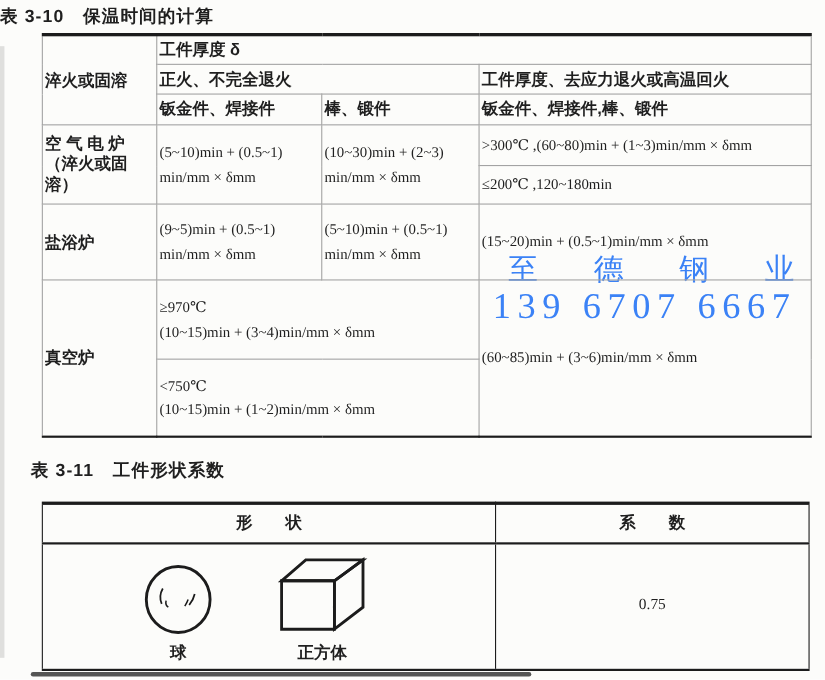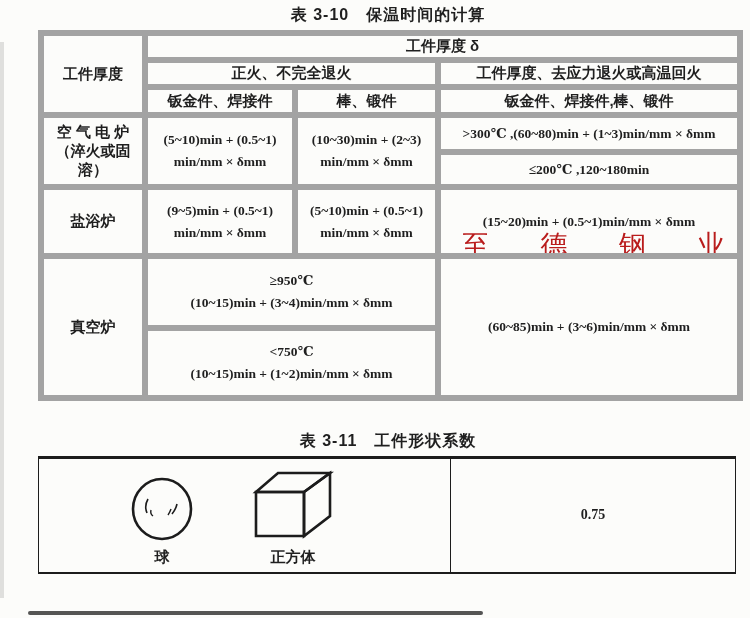--- a/index.html
+++ b/index.html
@@ -3,65 +3,66 @@
 <meta charset="utf-8">
 <style>
   html,body{margin:0;padding:0;background:#ffffff;}
   .page{
     position:relative;width:750px;height:618px;background:#fcfcfa;
     font-family:"Liberation Sans","DejaVu Sans",sans-serif;color:#1f1f1f;overflow:hidden;
   }
   .scan-edge{position:absolute;left:0;top:42px;width:4px;height:556px;background:#c7c7c5;opacity:.55;}
   .bottom-streak{position:absolute;left:28px;top:611px;width:455px;height:4px;background:#2a2a2a;opacity:.8;border-radius:2px;}
 
-  .title{position:absolute;left:0;width:706px;text-align:center;font-weight:bold;font-size:16px;letter-spacing:1px;margin-left:35px;}
+  .title{position:absolute;left:0;width:706px;font-weight:bold;font-size:16px;letter-spacing:1px;}
   .t1{top:5px;}
-  .t2{top:431px;}
+  .t2{top:418px;padding-left:28px;}
 
-  .wm{position:absolute;color:#b91c1c;z-index:0;white-space:nowrap;font-family:Liberation Sans, sans-serif;}
+  .wm{position:absolute;color:#3b82f6;z-index:0;white-space:nowrap;font-family:Liberation Serif, serif;}
   .wm1{left:462px;top:227px;font-size:27px;letter-spacing:22px;}
   .wm2{left:448px;top:261px;font-size:33px;letter-spacing:6px;}
 
   table{border-collapse:collapse;table-layout:fixed;position:absolute;background:transparent;z-index:1;}
   #t310{left:38px;top:30px;width:699px;border-top:3px solid #1c1c1c;border-bottom:2px solid #1c1c1c;}
-  #t310 td{border:6px solid #a3a3a3;text-align:center;vertical-align:middle;padding:0 2px;background:transparent;}
+  #t310 td{border:1px solid #a3a3a3;vertical-align:middle;padding:0 2px;background:transparent;}
   #t311{left:38px;top:456px;width:697px;border-top:3px solid #1c1c1c;border-bottom:2px solid #1c1c1c;}
   #t311 td{border:1px solid #1c1c1c;text-align:center;vertical-align:middle;padding:0;background:transparent;}
   #t311 tr:first-child td{border-bottom:2px solid #1c1c1c;}
 
   .cn{font-weight:bold;font-size:15px;}
-  .formula{font-family:"Liberation Serif","DejaVu Serif",serif;font-size:13.5px;font-weight:bold;line-height:1.6;}
+  .formula{font-family:"Liberation Serif","DejaVu Serif",serif;font-size:13.5px;font-weight:normal;line-height:1.6;}
   .value{font-size:14px;}
 
   .figures{display:flex;align-items:flex-end;gap:52px;padding-left:86px;padding-top:4px;}
   .fig{display:flex;flex-direction:column;align-items:center;gap:6px;}
   .figlabel{font-size:15px;}
   svg{display:block;}
 </style>
 </head>
 <body>
 
 <div class="page">
 
   <div class="scan-edge"></div>
 
   <div class="wm wm1">至 德 钢 业</div>
+  <div class="wm wm2">139 6707 6667</div>
 
   <div class="title t1">表 3-10　保温时间的计算</div>
 
   <table id="t310">
     <colgroup>
       <col style="width:104px">
         <col style="width:150px">
         <col style="width:143px">
         <col style="width:302px">
     </colgroup>
     <tbody>
         <tr style="height:27px">
-      <td class="cn" rowspan="3">工件厚度</td>
+      <td class="cn" rowspan="3">淬火或固溶</td>
       <td class="cn" colspan="3">工件厚度 δ</td>
     </tr>
     <tr style="height:27px">
       <td class="cn" colspan="2">正火、不完全退火</td>
       <td class="cn">工件厚度、去应力退火或高温回火</td>
     </tr>
     <tr style="height:28px">
       <td class="cn">钣金件、焊接件</td>
       <td class="cn">棒、锻件</td>
       <td class="cn">钣金件、焊接件,棒、锻件</td>
@@ -92,21 +93,21 @@
       </td>
       <td class="formula">
         <div>(5~10)min + (0.5~1)</div>
         <div>min/mm × δmm</div>
       </td>
       <td class="formula">(15~20)min + (0.5~1)min/mm × δmm</td>
     </tr>
     <tr style="height:72px">
       <td class="cn" rowspan="2">真空炉</td>
       <td class="formula" colspan="2">
-        <div>≥950℃</div>
+        <div>≥970℃</div>
         <div>(10~15)min + (3~4)min/mm × δmm</div>
       </td>
       <td class="formula" rowspan="2">(60~85)min + (3~6)min/mm × δmm</td>
     </tr>
     <tr style="height:70px">
       <td class="formula" colspan="2">
         <div>&lt;750℃</div>
         <div>(10~15)min + (1~2)min/mm × δmm</div>
       </td>
     </tr>
@@ -114,20 +115,24 @@
     </table>
 
   <div class="title t2">表 3-11　工件形状系数</div>
 
   <table id="t311">
     <colgroup>
       <col style="width:412px">
         <col style="width:285px">
     </colgroup>
     <tbody>
+        <tr style="height:36px">
+      <td class="cn">形　　状</td>
+      <td class="cn">系　　数</td>
+    </tr>
     <tr style="height:115px">
       <td>
         <div class="figures">
           <div class="fig">
             <svg width="74" height="66" viewBox="0 0 74 66">
               <ellipse cx="37" cy="33" rx="29" ry="30" fill="none" stroke="#1c1c1c" stroke-width="2.6"></ellipse>
               <path d="M23 23 q-4 7 -1 14" fill="none" stroke="#1c1c1c" stroke-width="1.6"></path>
               <path d="M26 34 q-1 4 2 6" fill="none" stroke="#1c1c1c" stroke-width="1.4"></path>
               <path d="M47 38 q4 -5 5 -10" fill="none" stroke="#1c1c1c" stroke-width="1.6"></path>
               <path d="M43 39 q2 -3 3 -6" fill="none" stroke="#1c1c1c" stroke-width="1.4"></path>

